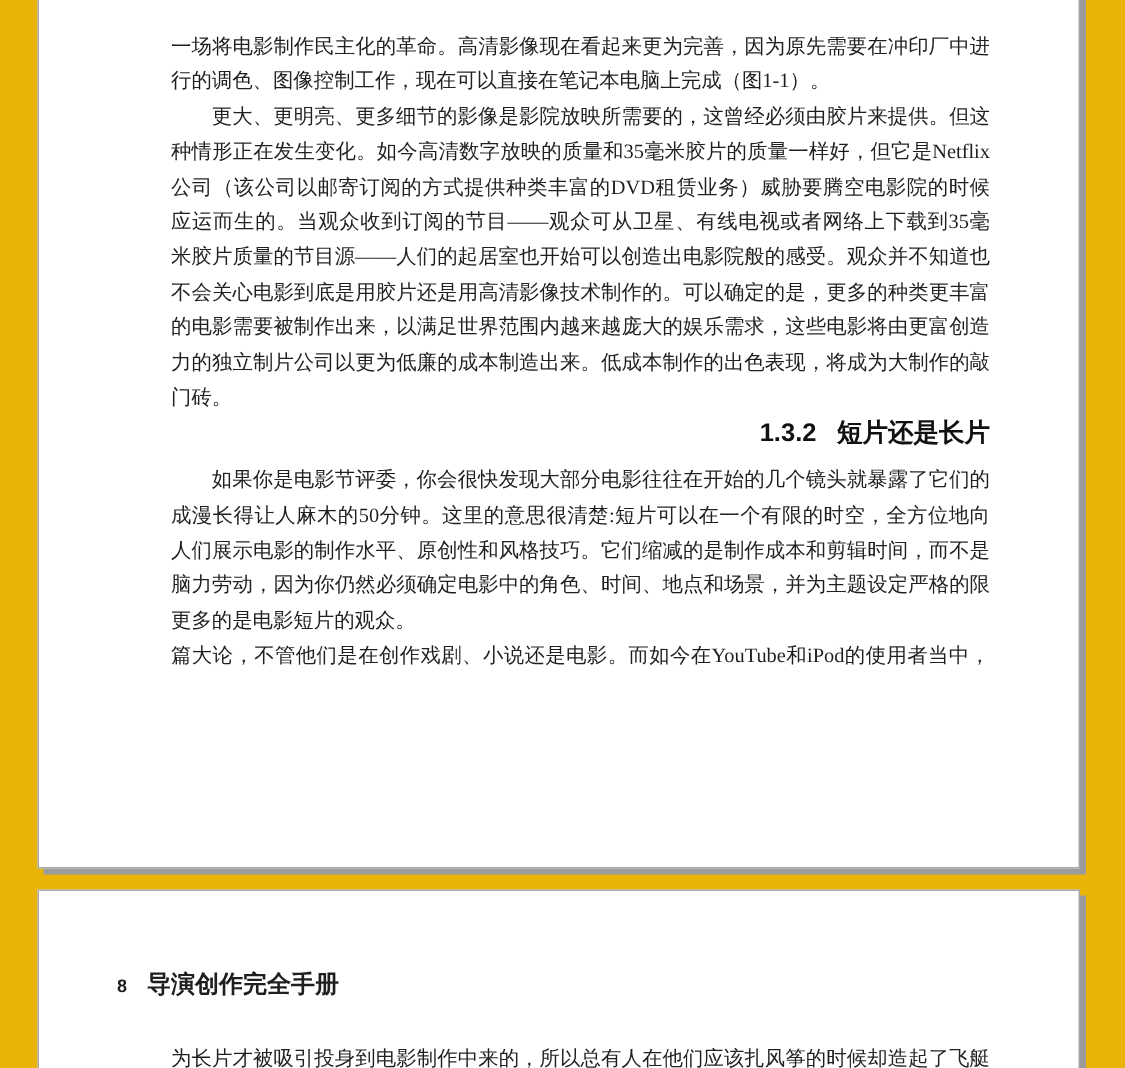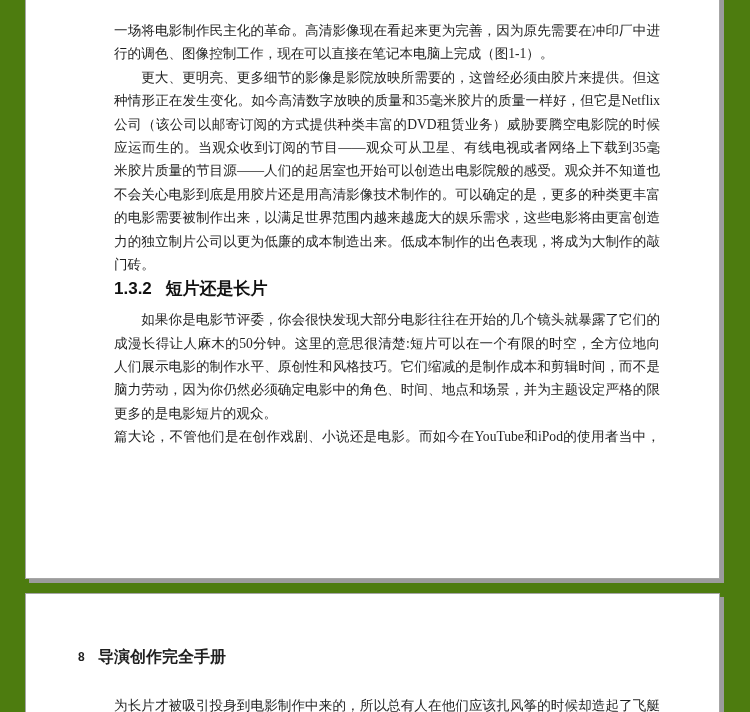--- a/index.html
+++ b/index.html
@@ -5,21 +5,21 @@
   html, body { margin: 0; padding: 0; }
   body {
     font-family: "Liberation Serif", serif;
     background: #fbfbfb;
   }
   #screen {
     position: relative;
     width: 750px;
     height: 712px;
     overflow: hidden;
-    background: #4d7c0f;
+    background: #eab308;
   }
   .page {
     position: absolute;
     box-sizing: border-box;
     background: #ffffff;
     border: 1px solid #a6a6a6;
     box-shadow: 4px 4px 0 0 #9b9b9b;
   }
   .page-top {
     left: 25px;
@@ -51,20 +51,21 @@
   }
   .line.indent { text-indent: 2em; }
   .line.no-justify { text-align-last: left; }
   .heading {
     margin: 4px 0 10px 0;
     font-family: "Liberation Sans", sans-serif;
     font-weight: bold;
     font-size: 17px;
     line-height: 18px;
     color: #111111;
+    text-align: right;
   }
   .heading .h-num { margin-right: 9px; }
   .pg-num {
     position: absolute;
     left: 52px;
     top: 56px;
     font-family: "Liberation Sans", sans-serif;
     font-weight: bold;
     font-size: 12px;
     line-height: 14px;

